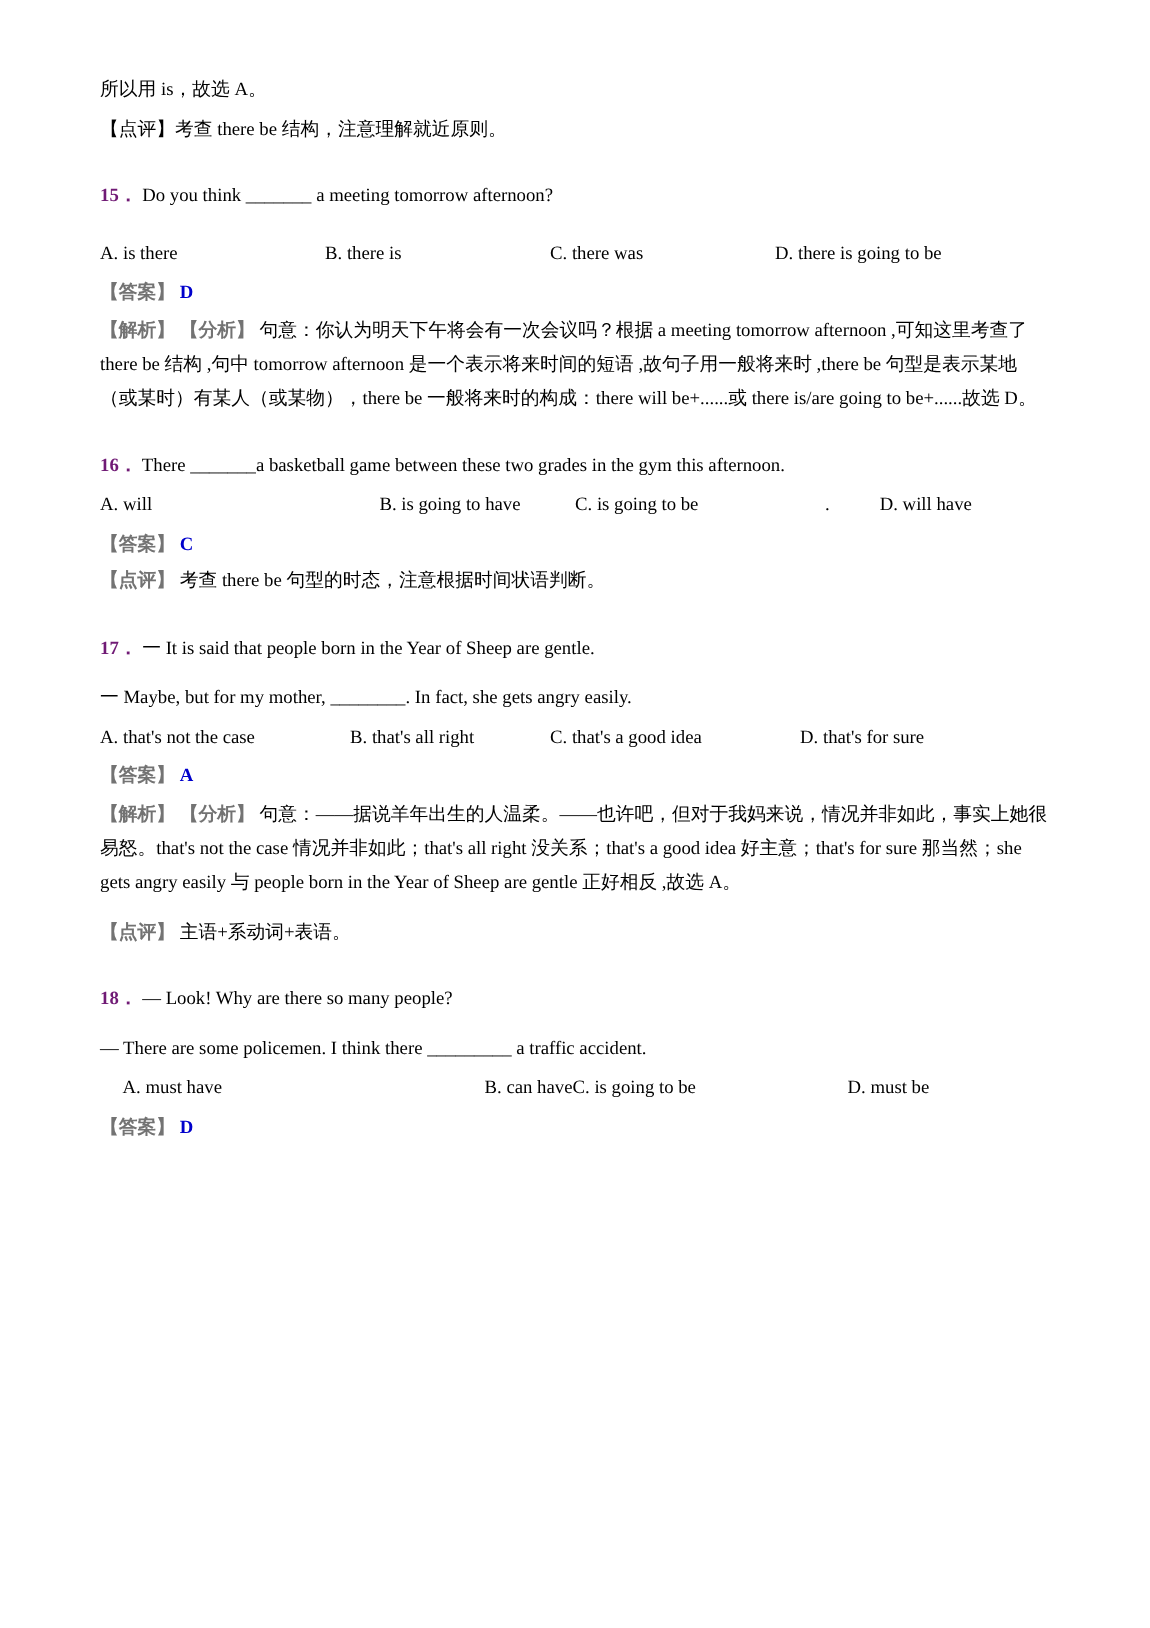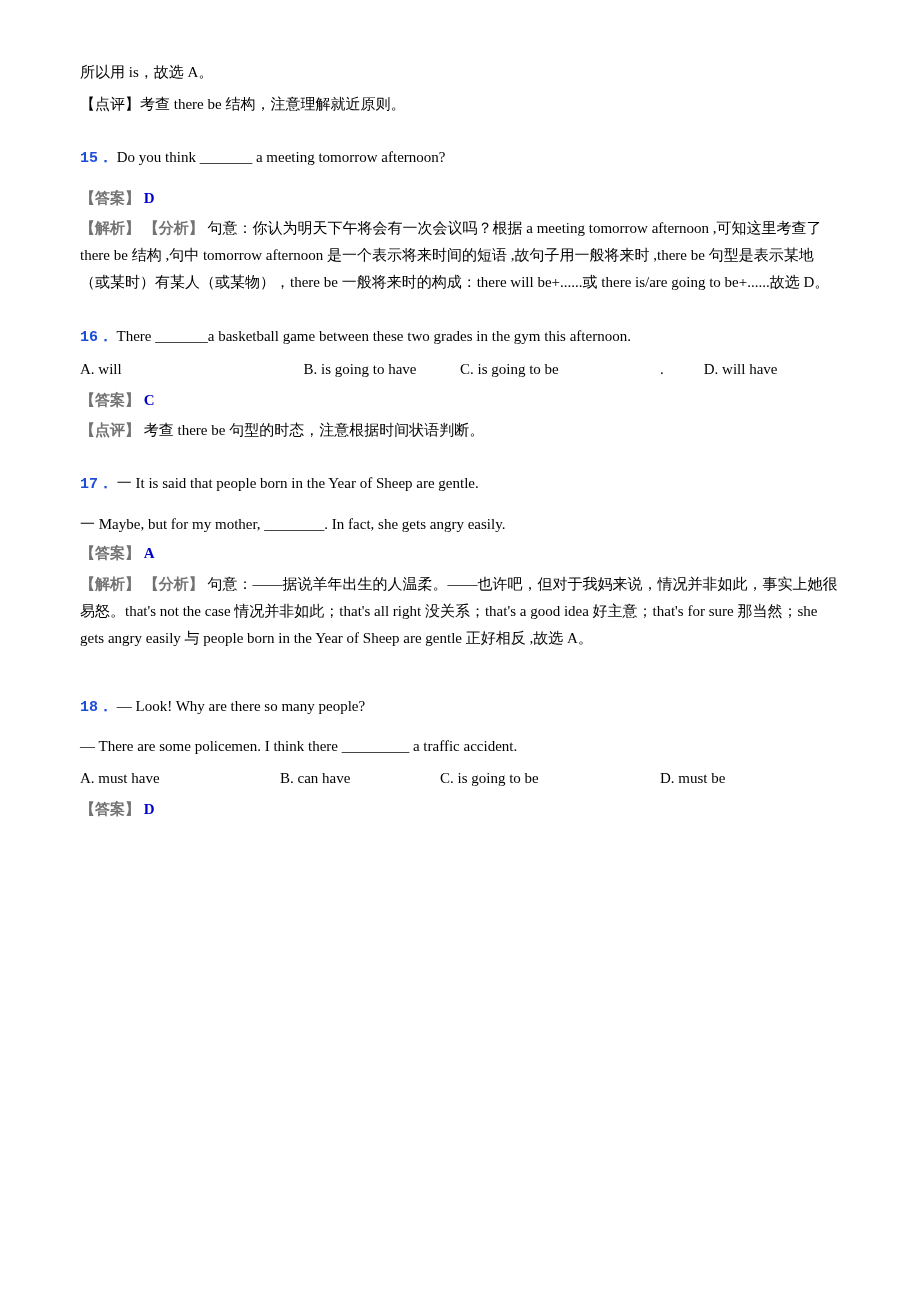--- a/index.html
+++ b/index.html
@@ -20,23 +20,22 @@
     .section {
       margin-bottom: 18px;
     }
     .intro-line {
       margin-bottom: 6px;
     }
     .comment-line {
       margin-bottom: 14px;
     }
     .question-number {
-      color: #1d4ed8;
+      color: #701a75;
       font-weight: bold;
-      font-family: Liberation Mono, monospace;
     }
     .question-text {
       display: inline;
     }
     .bracket-tag {
       color: #737373;
       font-weight: bold;
     }
     .answer-value {
       color: #0000cc;
@@ -81,20 +80,26 @@
   <p class="comment-line">【点评】考查 there be 结构，注意理解就近原则。</p>
 </div>
 
 <div class="section">
   <div class="divider-space"></div>
   <p class="question-line">
     <span class="question-number">15．</span>
     <span class="question-text">Do you think _______ a meeting tomorrow afternoon?</span>
   </p>
   <div class="divider-space"></div>
+  <div class="options-line">
+    <span class="opt">A. is there</span>
+    <span class="opt">B. there is</span>
+    <span class="opt">C. there was</span>
+    <span class="opt-wide">D. there is going to be</span>
+  </div>
   <p>
     <span class="bracket-tag">【答案】</span>
     <span class="answer-value">D</span>
   </p>
   <div class="analysis-block">
     <span class="bracket-tag">【解析】</span>
     <span class="bracket-tag">【分析】</span>
     <span>句意：你认为明天下午将会有一次会议吗？根据 a meeting tomorrow afternoon ,可知这里考查了 there be 结构 ,句中 tomorrow afternoon 是一个表示将来时间的短语 ,故句子用一般将来时 ,there be 句型是表示某地（或某时）有某人（或某物），there be 一般将来时的构成：there will be+......或 there is/are going to be+......故选 D。</span>
   </div>
 </div>
@@ -129,50 +134,60 @@
     <span class="dash-line">一</span>
     <span> </span>
     <span>It is said that people born in the Year of Sheep are gentle.</span>
   </p>
   <div class="divider-space"></div>
   <p class="question-line">
     <span class="dash-line">一</span>
     <span> </span>
     <span>Maybe, but for my mother, ________. In fact, she gets angry easily.</span>
   </p>
+  <div class="options-line">
+    <span style="min-width:200px;display:inline-block;">A. that's not the case</span>
+    <span style="min-width:160px;display:inline-block;">B. that's all right</span>
+    <span style="min-width:200px;display:inline-block;">C. that's a good idea</span>
+    <span style="display:inline-block;">D. that's for sure</span>
+  </div>
   <p>
     <span class="bracket-tag">【答案】</span>
     <span class="answer-value">A</span>
   </p>
   <div class="analysis-block">
     <span class="bracket-tag">【解析】</span>
     <span class="bracket-tag">【分析】</span>
     <span>句意：——据说羊年出生的人温柔。——也许吧，但对于我妈来说，情况并非如此，事实上她很易怒。that's not the case 情况并非如此；that's all right 没关系；that's a good idea 好主意；that's for sure 那当然；she gets angry easily 与 people born in the Year of Sheep are gentle 正好相反 ,故选 A。</span>
   </div>
   <div class="divider-space"></div>
+  <p class="comment-line">
+    <span class="bracket-tag">【点评】</span>
+    <span>主语+系动词+表语。</span>
+  </p>
 </div>
 
 <div class="section">
   <div class="divider-space"></div>
   <p class="question-line">
     <span class="question-number">18．</span>
     <span> </span>
     <span>—</span>
     <span> </span>
     <span>Look! Why are there so many people?</span>
   </p>
   <div class="divider-space"></div>
   <p class="question-line">
     <span>—</span>
     <span> </span>
     <span>There are some policemen. I think there _________ a traffic accident.</span>
   </p>
   <div class="options-line">
-    <span style="min-width:200px;display:inline-block;">A. must have</span>
-    <span style="min-width:160px;display:inline-block;">B. can have</span>
+    <span style="min-width:200px;display:inline-block;margin-left:18px;">A. must have</span>
+    <span style="min-width:160px;display:inline-block;text-align:right;">B. can have</span>
     <span style="min-width:220px;display:inline-block;">C. is going to be</span>
     <span style="display:inline-block;">D. must be</span>
   </div>
   <p>
     <span class="bracket-tag">【答案】</span>
     <span class="answer-value">D</span>
   </p>
 </div>
 
 </body></html>

